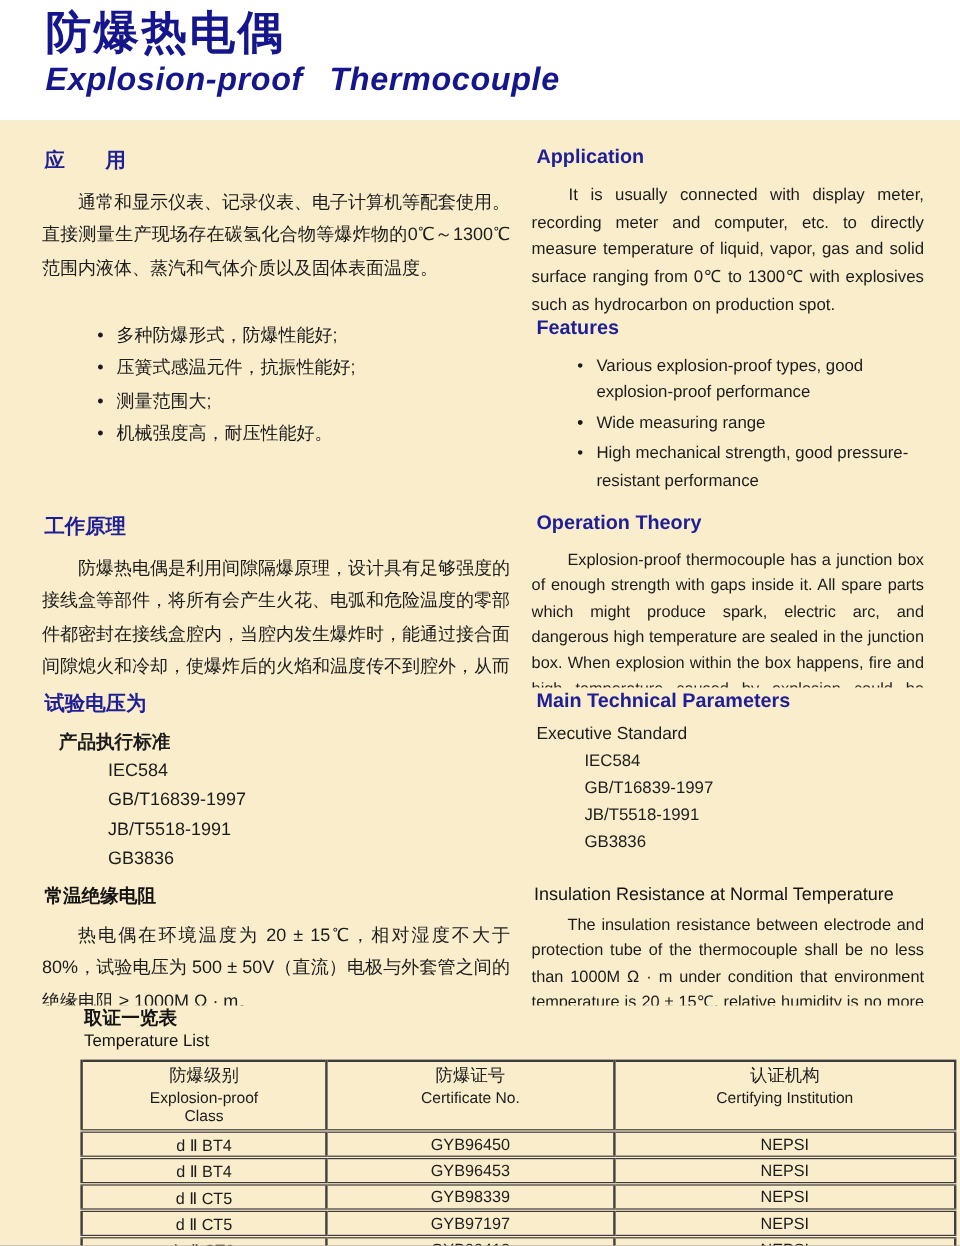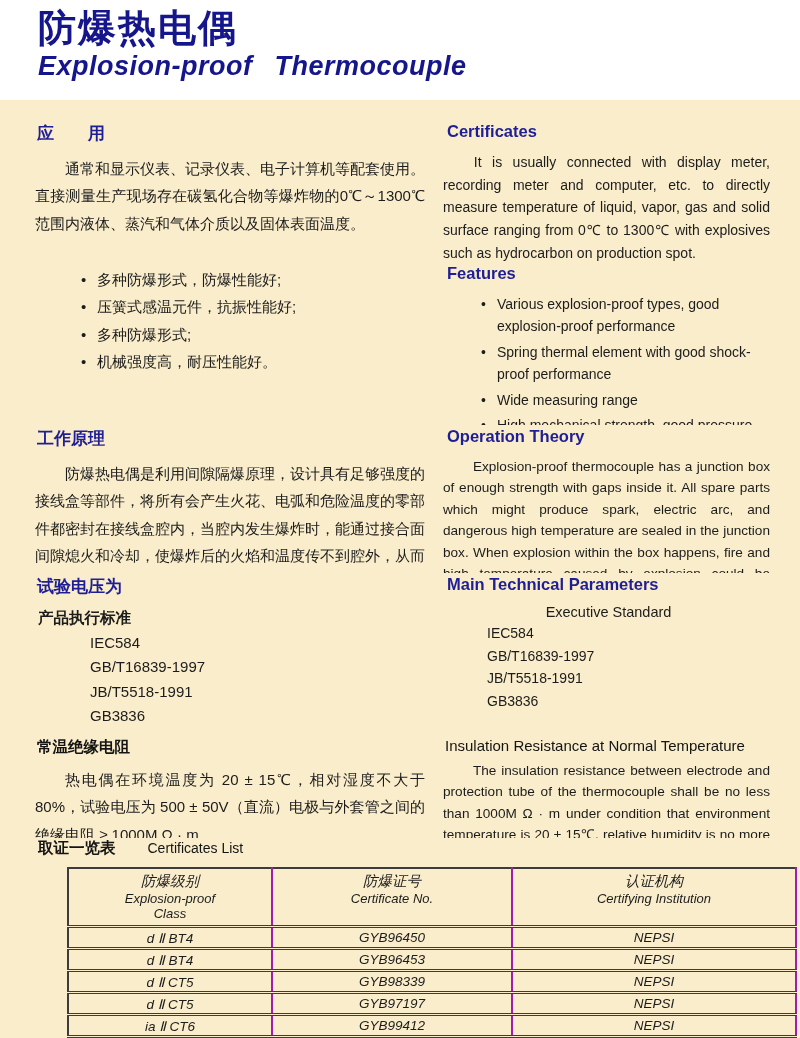--- a/index.html
+++ b/index.html
@@ -30,33 +30,33 @@
   ul.blist li .dot{position:absolute;left:0;top:0;}
   .zh-list li{font-size:15px;line-height:1.82;}
   .en-list{margin-left:38px !important;}
   .en-list li{font-size:14px;line-height:1.6;margin-bottom:3px;}
 
   .std-list{margin:2px 0 0 0;padding:0;list-style:none;}
   .std-list li{font-size:15px;line-height:1.62;}
   .std-left{margin-left:55px !important;}
   .std-right{margin-left:44px !important;font-size:14px;}
   .std-right li{font-size:14px;}
-  .sub-zh{font-size:15.5px;font-weight:bold;margin:0 0 2px 3px;}
-  .sub-en{font-size:14.5px;margin:0 0 2px 4px;text-align:center;}
+  .sub-zh{font-size:15.5px;font-weight:bold;margin:0 0 2px 14px;}
+  .sub-en{font-size:14.5px;margin:0 0 2px 4px;}
 
   
-  .cert-head{display:flex;align-items:baseline;margin:0 0 8px 3px;}
+  .cert-head{display:flex;align-items:baseline;margin:0 0 8px 3px;flex-direction:column;}
   .cert-head .zh{font-size:15.5px;font-weight:bold;color:#141414;}
   .cert-head .en{font-size:14px;color:#141414;margin-left:32px;}
 
   table.cert{border-collapse:collapse;margin-left:32px;width:728px;table-layout:fixed;
              border-top:2px solid #3c3c3c;border-bottom:3px double #3c3c3c;}
   table.cert col.c1{width:204px;} table.cert col.c2{width:240px;} table.cert col.c3{width:284px;}
-  table.cert th,table.cert td{border-left:2px solid #3c3c3c;border-right:2px solid #a21caf;
-             text-align:center;vertical-align:middle;padding:0;font-style:italic;}
+  table.cert th,table.cert td{border-left:2px solid #3c3c3c;border-right:2px solid #404040;
+             text-align:center;vertical-align:middle;padding:0;}
   table.cert th{border-bottom:3px double #3c3c3c;font-weight:normal;padding:3px 2px 4px 2px;}
   table.cert tr.data td{border-top:3px double #3c3c3c;height:19px;font-size:13.5px;}
   table.cert tr.data:first-of-type td{border-top:none;}
   .th-zh{display:block;font-size:14.5px;line-height:19px;}
   .th-en{display:block;font-size:13px;line-height:15px;}
 </style>
 </head>
 <body>
 
 <div class="page">
@@ -67,37 +67,37 @@
   </div>
 
   <div class="content">
     <div class="grid">
 
       <div class="sec">
         <div class="zh-head">应　　用</div>
         <p class="zh-body">通常和显示仪表、记录仪表、电子计算机等配套使用。直接测量生产现场存在碳氢化合物等爆炸物的0℃～1300℃范围内液体、蒸汽和气体介质以及固体表面温度。</p>
       </div>
       <div class="sec">
-        <div class="en-head">Certificates</div>
+        <div class="en-head">Application</div>
         <p class="en-body">It is usually connected with display meter, recording meter and computer, etc. to directly measure temperature of liquid, vapor, gas and solid surface ranging from 0℃ to 1300℃ with explosives such as hydrocarbon on production spot.</p>
       </div>
 
       <div class="sec">
         <ul class="blist zh-list" style="margin-left:46px;">
           <li><span class="dot">•</span><span>多种防爆形式，防爆性能好;</span></li>
           <li><span class="dot">•</span><span>压簧式感温元件，抗振性能好;</span></li>
-          <li><span class="dot">•</span><span>多种防爆形式;</span></li>
+          <li><span class="dot">•</span><span>测量范围大;</span></li>
           <li><span class="dot">•</span><span>机械强度高，耐压性能好。</span></li>
         </ul>
       </div>
       <div class="sec">
         <div class="en-head">Features</div>
         <ul class="blist en-list">
           <li><span class="dot">•</span><span>Various explosion-proof types, good explosion-proof performance</span></li>
-          <li><span class="dot">•</span><span>Spring thermal element with good shock-proof performance</span></li>
+          <li><span class="dot">•</span></li>
           <li><span class="dot">•</span><span>Wide measuring range</span></li>
           <li><span class="dot">•</span><span>High mechanical strength, good pressure-resistant performance</span></li>
         </ul>
       </div>
 
       <div class="sec">
         <div class="zh-head">工作原理</div>
         <p class="zh-body">防爆热电偶是利用间隙隔爆原理，设计具有足够强度的接线盒等部件，将所有会产生火花、电弧和危险温度的零部件都密封在接线盒腔内，当腔内发生爆炸时，能通过接合面间隙熄火和冷却，使爆炸后的火焰和温度传不到腔外，从而进行隔爆。</p>
       </div>
       <div class="sec">
@@ -131,21 +131,21 @@
         <p class="zh-body">热电偶在环境温度为 20 ± 15℃，相对湿度不大于80%，试验电压为 500 ± 50V（直流）电极与外套管之间的绝缘电阻 ≥ 1000M Ω · m。</p>
       </div>
       <div class="sec">
         <div class="plain-head">Insulation Resistance at Normal Temperature</div>
         <p class="en-body" style="font-size:13.6px;line-height:1.58;">The insulation resistance between electrode and protection tube of the thermocouple shall be no less than 1000M Ω · m under condition that environment temperature is 20 ± 15℃, relative humidity is no more than 80%, and testing voltage is D. C. 500V ± 50V.</p>
       </div>
     </div>
 
     <div class="cert-head">
       <span class="zh">取证一览表</span>
-      <span class="en">Certificates List</span>
+      <span class="en">Temperature List</span>
     </div>
 
     <table class="cert">
       <colgroup>
           <col class="c1">
           <col class="c2">
           <col class="c3">
         </colgroup>
       <thead>
         <tr>

